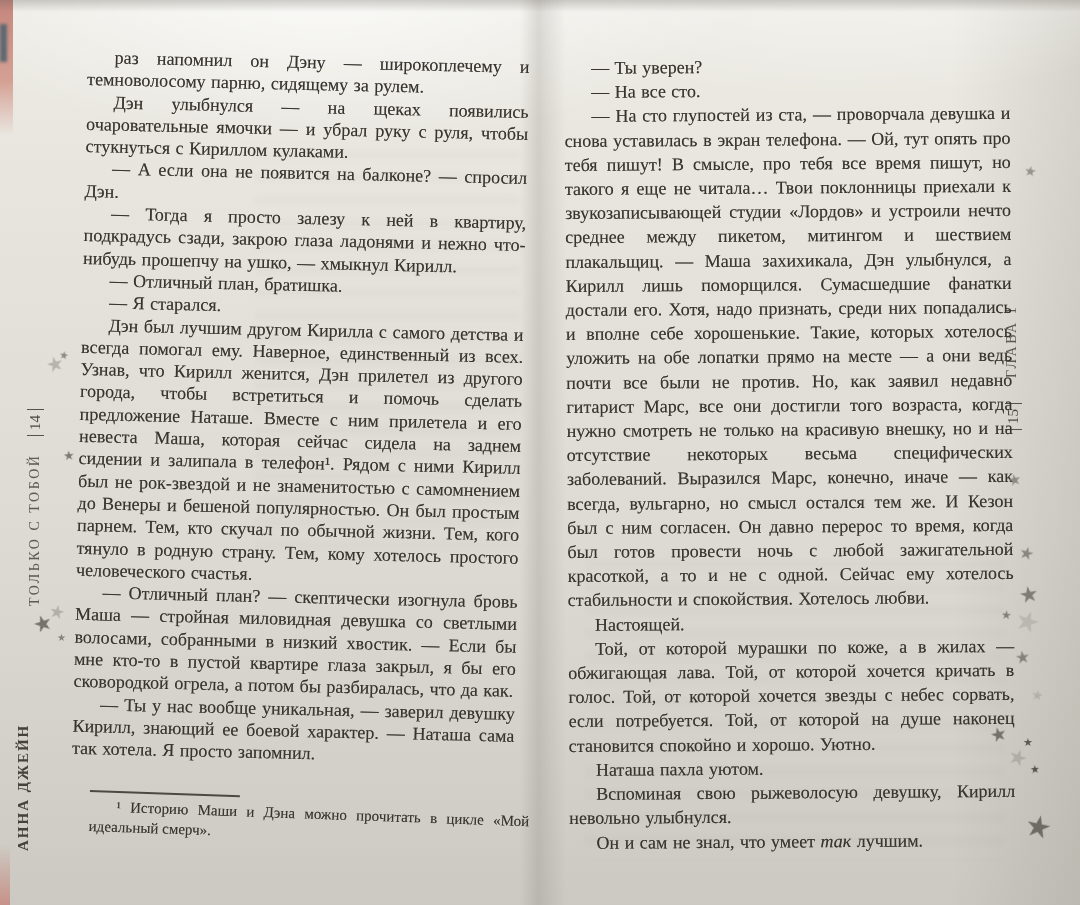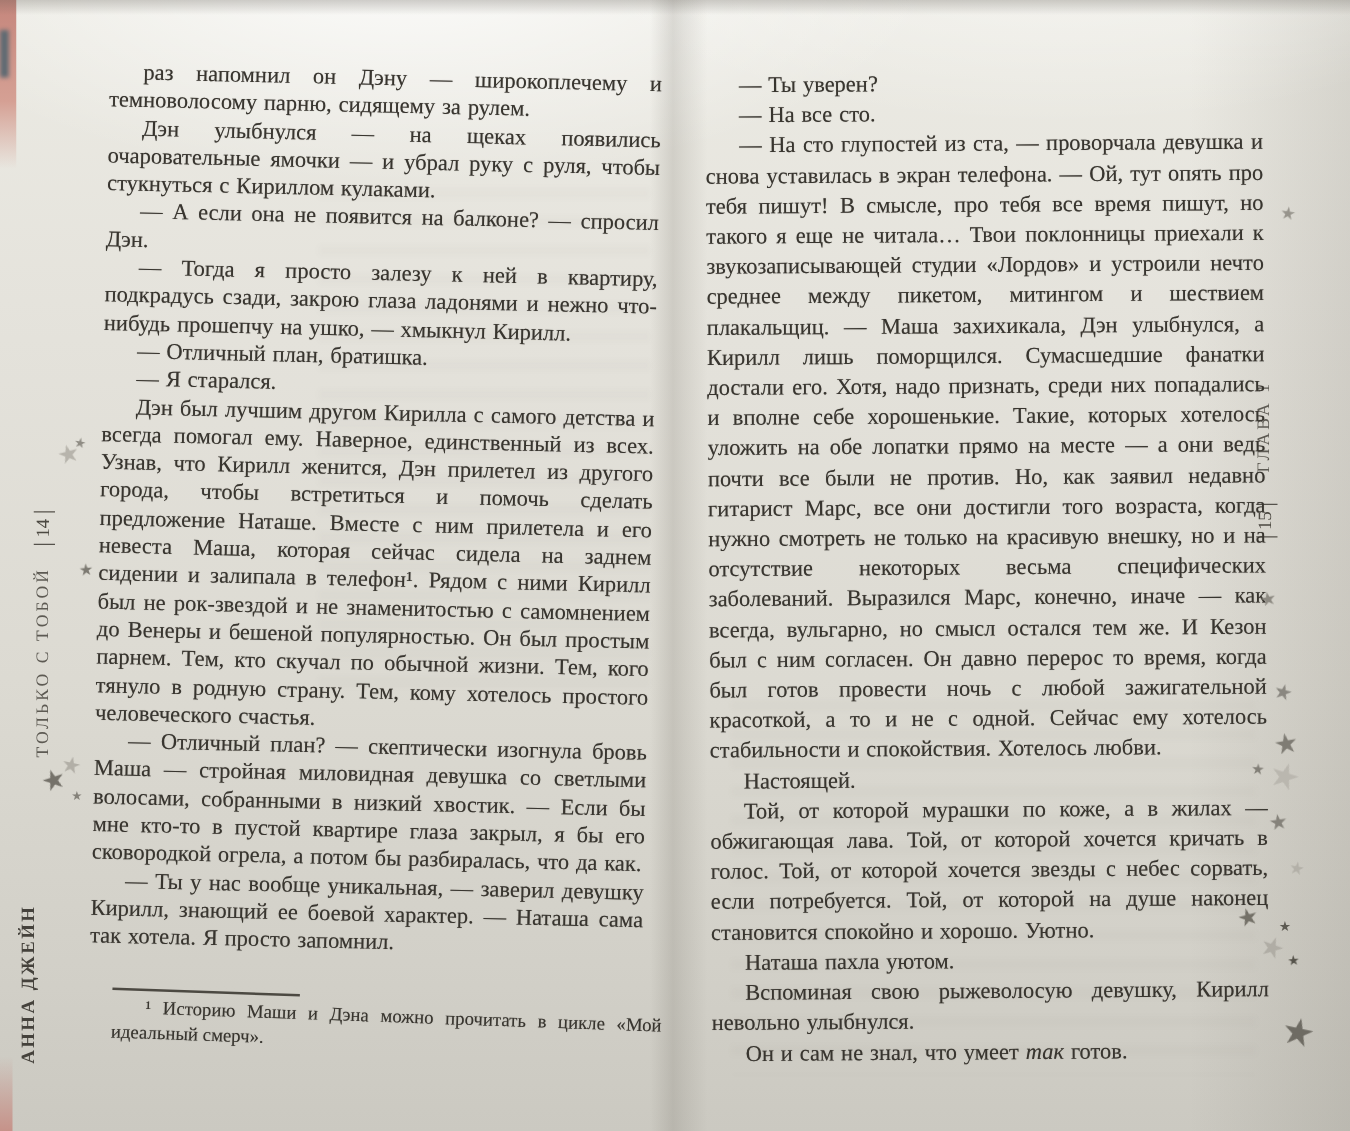--- a/index.html
+++ b/index.html
@@ -106,21 +106,21 @@
 
       <p class="para">— Ты уверен?</p>
           <p class="para">— На все сто.</p>
           <p class="para">— На сто глупостей из ста, — проворчала девушка и снова уставилась в экран телефона. — Ой, тут опять про тебя пишут! В смысле, про тебя все время пишут, но такого я еще не читала… Твои поклонницы приехали к звукозаписывающей студии «Лордов» и устроили нечто среднее между пикетом, митингом и шествием плакальщиц. — Маша захихикала, Дэн улыбнулся, а Кирилл лишь поморщился. Сумасшедшие фанатки достали его. Хотя, надо признать, среди них попадались и вполне себе хорошенькие. Такие, которых хотелось уложить на обе лопатки прямо на месте — а они ведь почти все были не против. Но, как заявил недавно гитарист Марс, все они достигли того возраста, когда нужно смотреть не только на красивую внешку, но и на отсутствие некоторых весьма специфических заболеваний. Выразился Марс, конечно, иначе — как всегда, вульгарно, но смысл остался тем же. И Кезон был с ним согласен. Он давно перерос то время, когда был готов провести ночь с любой зажигательной красоткой, а то и не с одной. Сейчас ему хотелось стабильности и спокойствия. Хотелось любви.</p>
           <p class="para">Настоящей.</p>
           <p class="para">Той, от которой мурашки по коже, а в жилах — обжигающая лава. Той, от которой хочется кричать в голос. Той, от которой хочется звезды с небес сорвать, если потребуется. Той, от которой на душе наконец становится спокойно и хорошо. Уютно.</p>
           <p class="para">Наташа пахла уютом.</p>
           <p class="para">Вспоминая свою рыжеволосую девушку, Кирилл невольно улыбнулся.</p>
         </div>
       <p class="para">
-        <span>Он и сам не знал, что умеет </span><em>так</em><span> готов.</span>
+        <span>Он и сам не знал, что умеет </span><em>так</em><span> лучшим.</span>
       </p>
     </div>
   </section>
 
   <div>
 
   <span class="star" style="left: 46px; top: 354px; font-size: 20px; color: rgb(183, 180, 172); transform: rotate(-15deg);">★</span>
       <span class="star" style="left: 59px; top: 350px; font-size: 11px; color: rgb(143, 140, 132); transform: rotate(10deg);">★</span>
       <span class="star" style="left: 63px; top: 449px; font-size: 13px; color: rgb(125, 122, 114); transform: rotate(-5deg);">★</span>
       <span class="star" style="left: 49px; top: 603px; font-size: 18px; color: rgb(178, 175, 167); transform: rotate(12deg);">★</span>

